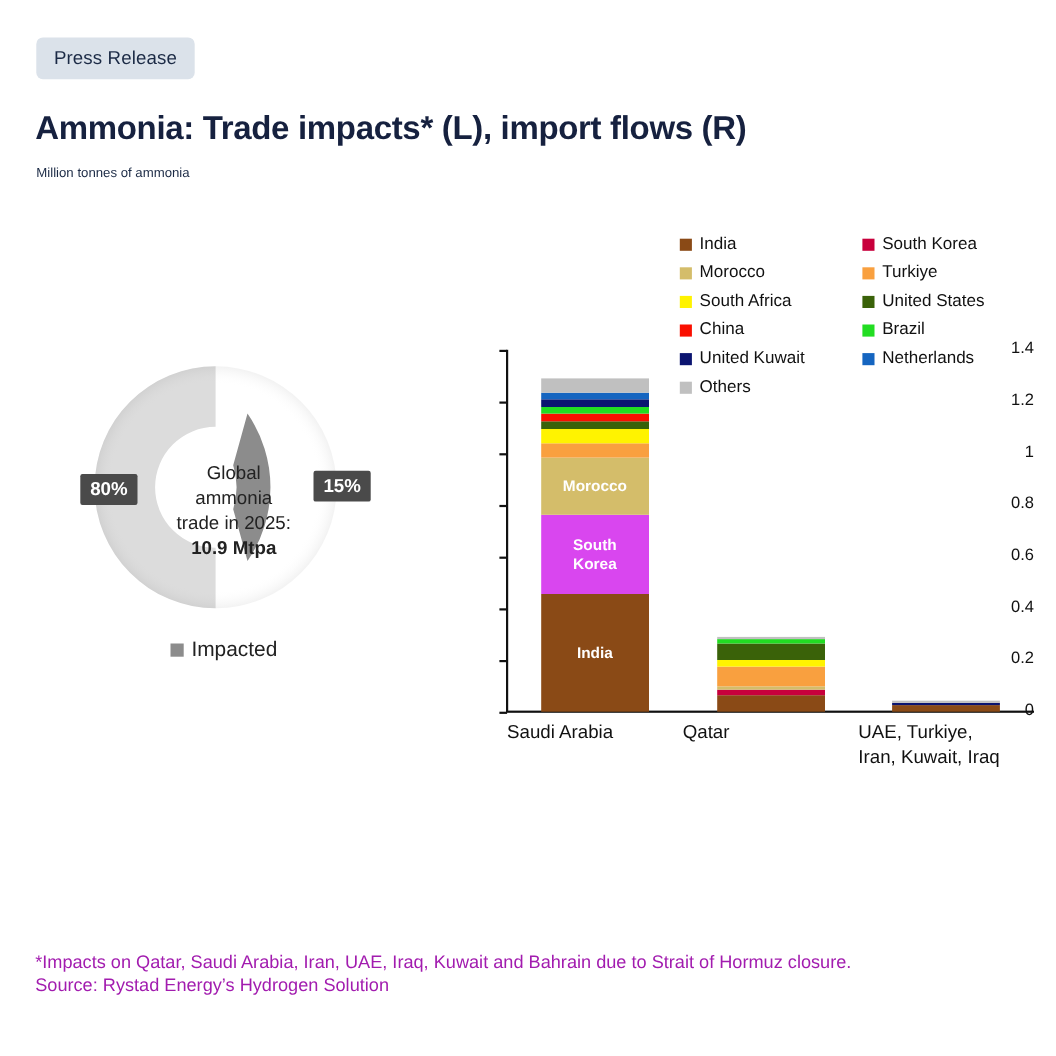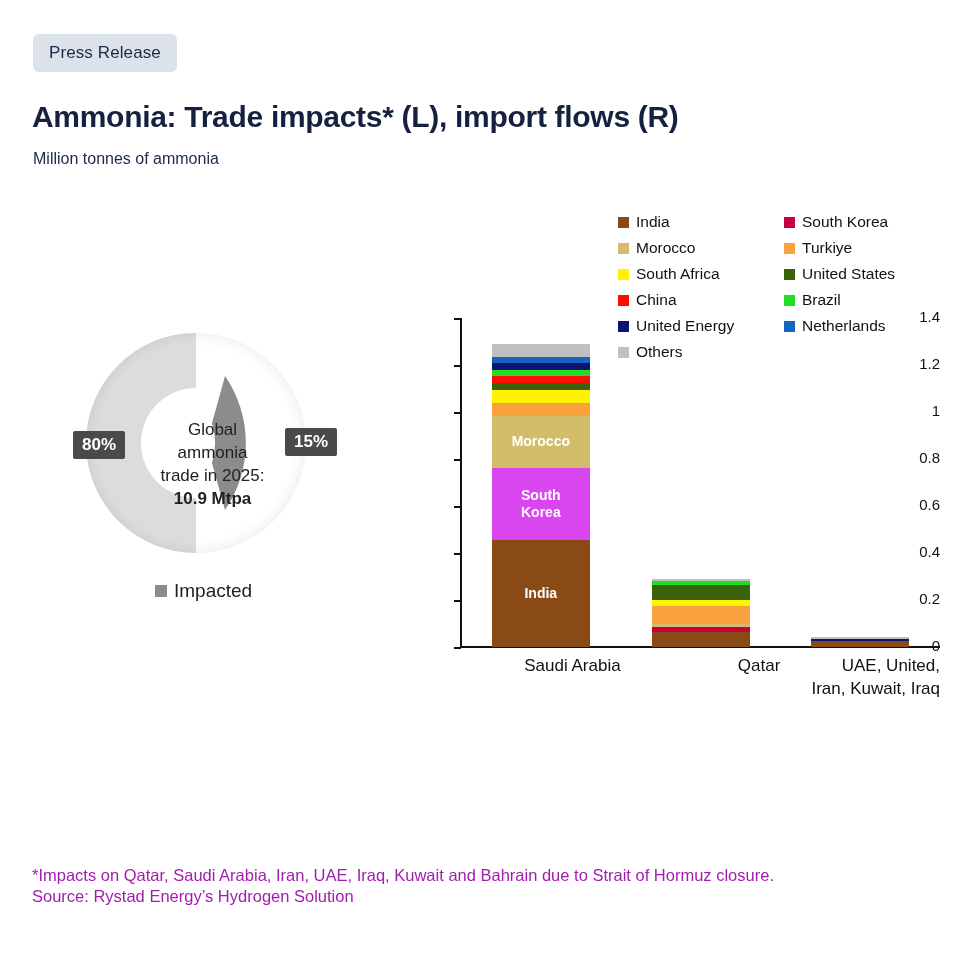--- a/index.html
+++ b/index.html
@@ -14,21 +14,21 @@
     font-size:17px;padding:9px 16px;border-radius:6px;
     letter-spacing:.1px;
   }
   .title{
     position:absolute;left:32px;top:100px;
     font-size:30px;font-weight:bold;color:#16213f;
     letter-spacing:-.3px;white-space:nowrap;
   }
   .subtitle{
     position:absolute;left:33px;top:150px;
-    font-size:16px;color:#1b2a45;
+    font-size:12px;color:#1b2a45;
   }
 
   
   .donut-wrap{position:absolute;left:45px;top:318px;width:330px;height:290px;}
   .donut-svg{position:absolute;left:0;top:0;}
   .donut-center{
     position:absolute;left:95px;top:100px;width:145px;text-align:center;
     font-size:17px;color:#222;line-height:23px;
   }
   .donut-center b{font-weight:bold;}
@@ -61,21 +61,21 @@
   .ytick{position:absolute;left:34px;width:7px;height:1.5px;background:#111;}
   .ylab{position:absolute;right:0;width:34px;text-align:right;font-size:15px;color:#111;}
   .bars{position:absolute;left:41px;top:8px;width:479px;height:329px;}
   .bar{position:absolute;bottom:0;}
   .seg{position:absolute;left:0;width:100%;}
   .seg-label{
     position:absolute;left:0;width:100%;text-align:center;
     color:#fff;font-weight:bold;font-size:14px;line-height:17px;
   }
   .xlab{
-    position:absolute;top:344px;text-align:right;font-size:17px;color:#111;line-height:23px;
+    position:absolute;top:344px;text-align:left;font-size:17px;color:#111;line-height:23px;
   }
 
   
   .footer{
     position:absolute;left:32px;top:865px;font-size:16.5px;
     color:#a21caf;line-height:20.5px;
   }
 </style>
 </head>
 <body>
@@ -151,21 +151,21 @@
     <div class="lg-item">
       <span class="lg-sw" style="background: rgb(250, 15, 0);"></span>
       <span>China</span>
     </div>
     <div class="lg-item">
       <span class="lg-sw" style="background: rgb(34, 221, 34);"></span>
       <span>Brazil</span>
     </div>
     <div class="lg-item">
       <span class="lg-sw" style="background: rgb(11, 20, 112);"></span>
-      <span>United Energy</span>
+      <span>United Kuwait</span>
     </div>
     <div class="lg-item">
       <span class="lg-sw" style="background: rgb(21, 101, 192);"></span>
       <span>Netherlands</span>
     </div>
     <div class="lg-item">
       <span class="lg-sw" style="background: rgb(192, 192, 192);"></span>
       <span>Others</span>
     </div>
   </div>
@@ -235,21 +235,21 @@
       </div>
     </div>
   <div id="xlabels">
       <div class="xlab" style="left: 41px; width: 159.667px;">
         <div>Saudi Arabia</div>
       </div>
       <div class="xlab" style="left: 200.667px; width: 159.667px;">
         <div>Qatar</div>
       </div>
       <div class="xlab" style="left: 360.333px; width: 159.667px;">
-        <div>UAE, United,</div>
+        <div>UAE, Turkiye,</div>
         <div>Iran, Kuwait, Iraq</div>
       </div>
     </div>
 </div>
 
 <div class="footer">
   <div>*Impacts on Qatar, Saudi Arabia, Iran, UAE, Iraq, Kuwait and Bahrain due to Strait of Hormuz closure.</div>
   <div>Source: Rystad Energy’s Hydrogen Solution</div>
 </div>
 

